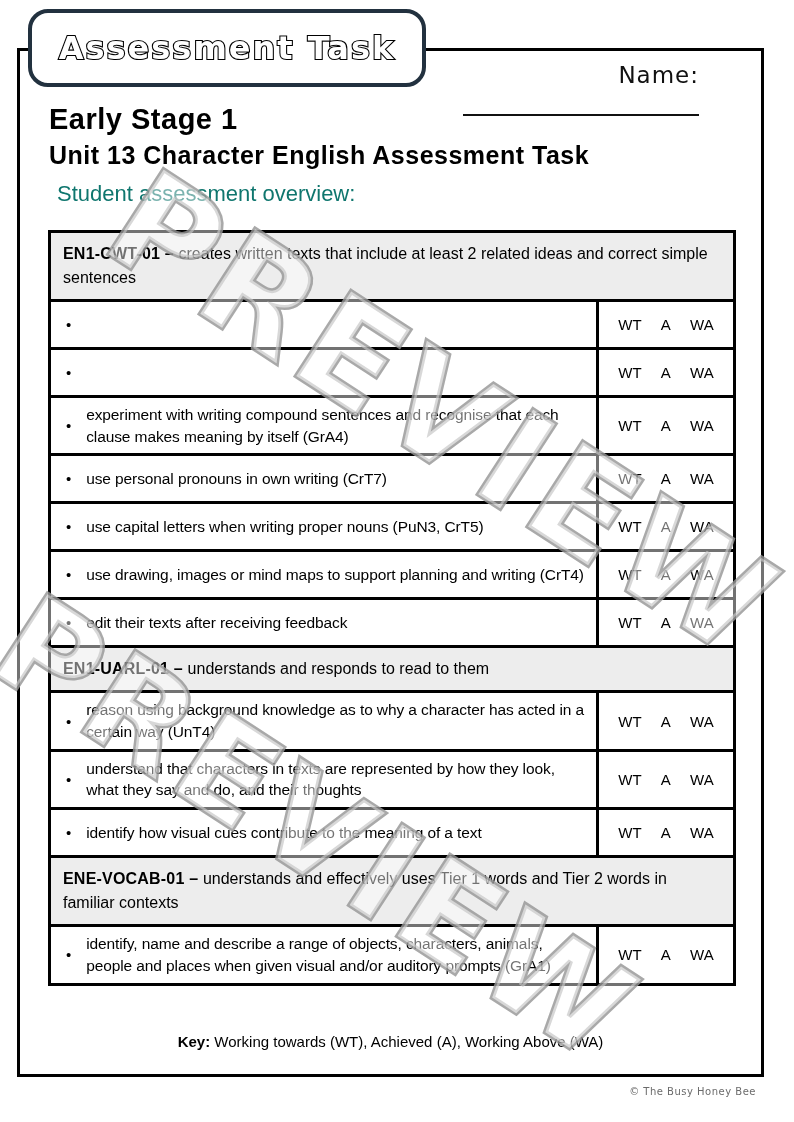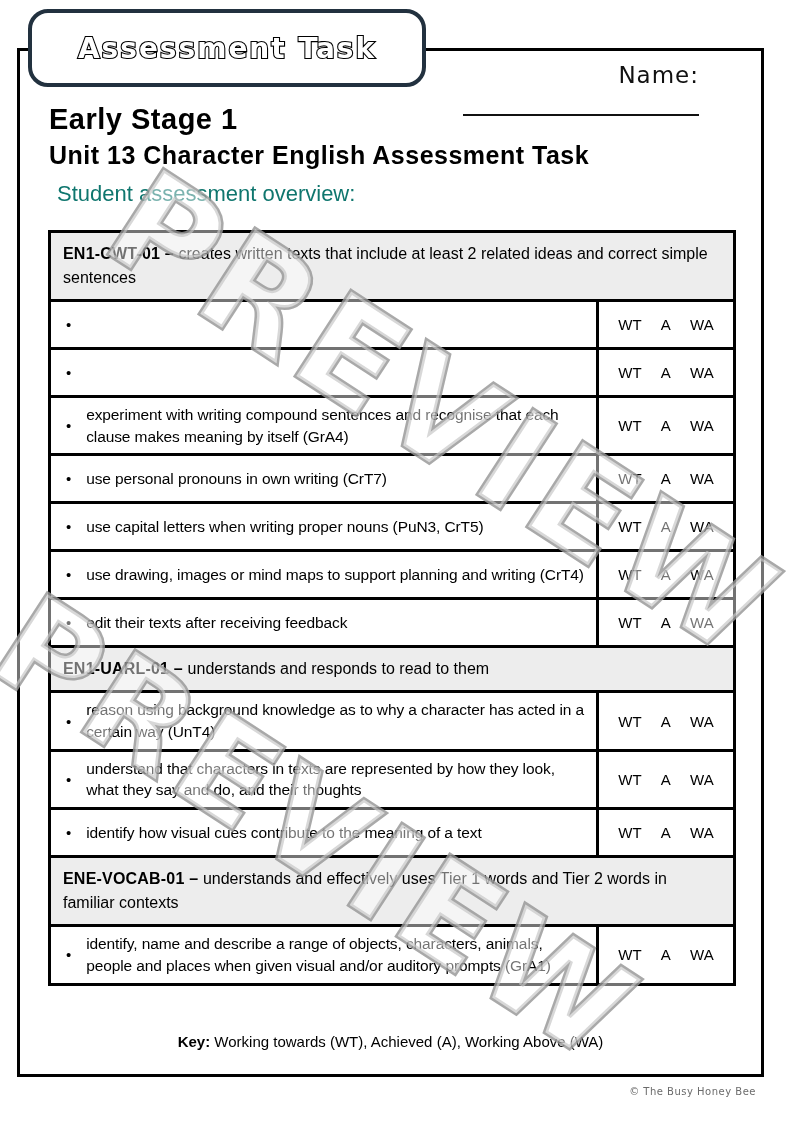--- a/index.html
+++ b/index.html
@@ -11,21 +11,21 @@
     position:absolute;left:17px;top:48px;width:747px;height:1029px;
     border:3px solid var(--border,#000);box-sizing:border-box;background:#fff;
   }
   
   .banner{
     position:absolute;left:28px;top:9px;width:398px;height:78px;
     background:#fff;border:4px solid var(--banner-border,#22313f);border-radius:20px;
     display:flex;align-items:center;justify-content:center;z-index:3;box-sizing:border-box;
   }
   .banner-text{
-    font-family:"DejaVu Sans",sans-serif;font-weight:800;font-size:28px;
+    font-family:"DejaVu Sans",sans-serif;font-weight:800;font-size:32px;
     letter-spacing:2px;color:#fff;-webkit-text-stroke:2.2px #000;paint-order:stroke fill;
     white-space:nowrap;
   }
   
   .name-row{
     position:absolute;left:455px;top:62px;display:flex;align-items:flex-end;z-index:2;
     font-family:"DejaVu Sans",sans-serif;font-size:23px;letter-spacing:1px;color:#111;flex-direction:column;
   }
   .name-line{display:inline-block;width:236px;border-bottom:2.5px solid #111;height:26px;margin-left:8px;}
   

